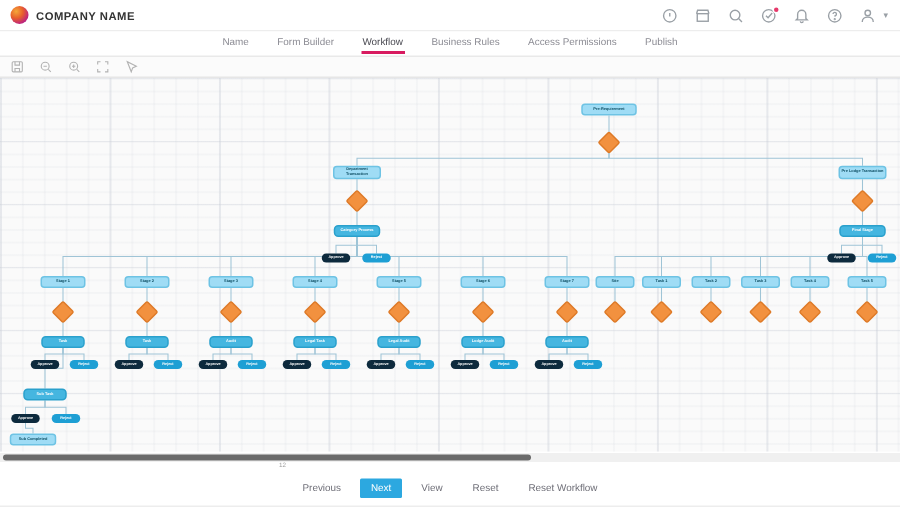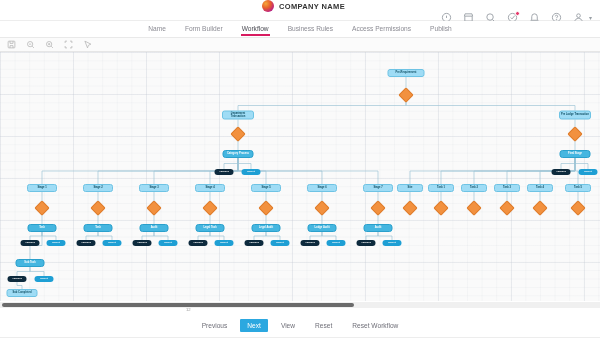--- a/index.html
+++ b/index.html
@@ -9,21 +9,20 @@
     background: #ffffff;
     overflow: hidden;
   }
   #app { position: relative; width: 600px; height: 338px; background:#fff; }
 
   
   .topbar {
     position: absolute; top:0; left:0; width:600px; height:21px;
     background:#ffffff; display:flex; align-items:center;
     border-bottom:1px solid #ededed;
-    flex-direction:column;
   }
   .brand { display:flex; align-items:center; gap:5px; padding-left:7px; }
   .logo {
     width:12px; height:12px; border-radius:50%;
     background: radial-gradient(circle at 32% 30%, #f4a83a 0%, #e8602c 38%, #c0267a 72%, #7b1fa2 100%);
     flex:none;
   }
   .brand-name { font-size:7.5px; font-weight:bold; color:#333; letter-spacing:.35px; }
 
   .topicons { margin-left:auto; display:flex; align-items:center; gap:11px; padding-right:8px; }

